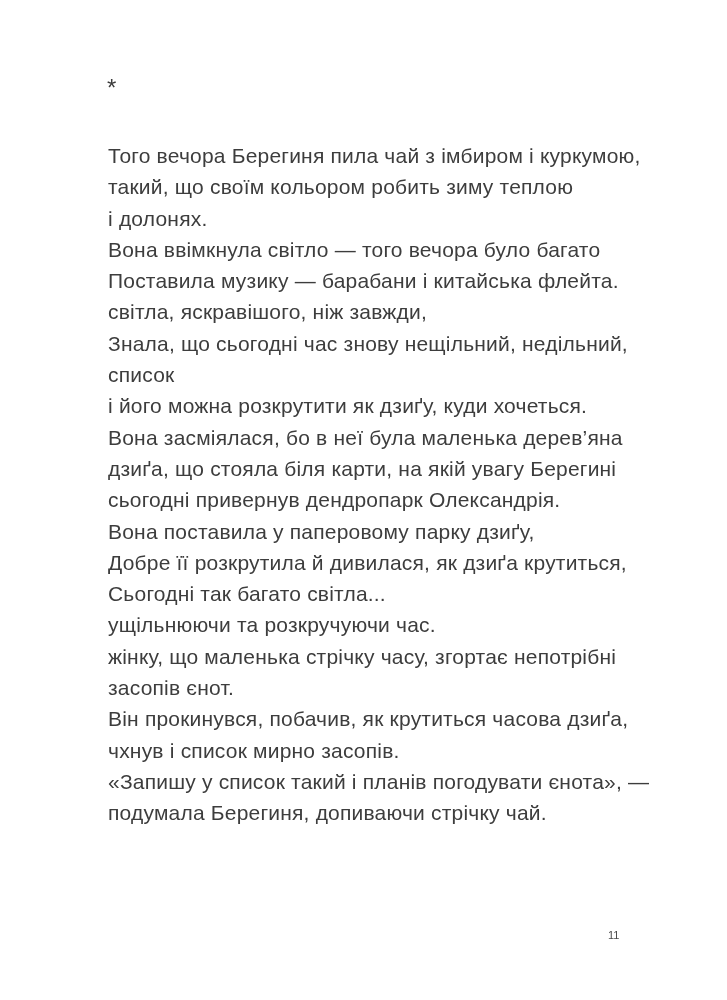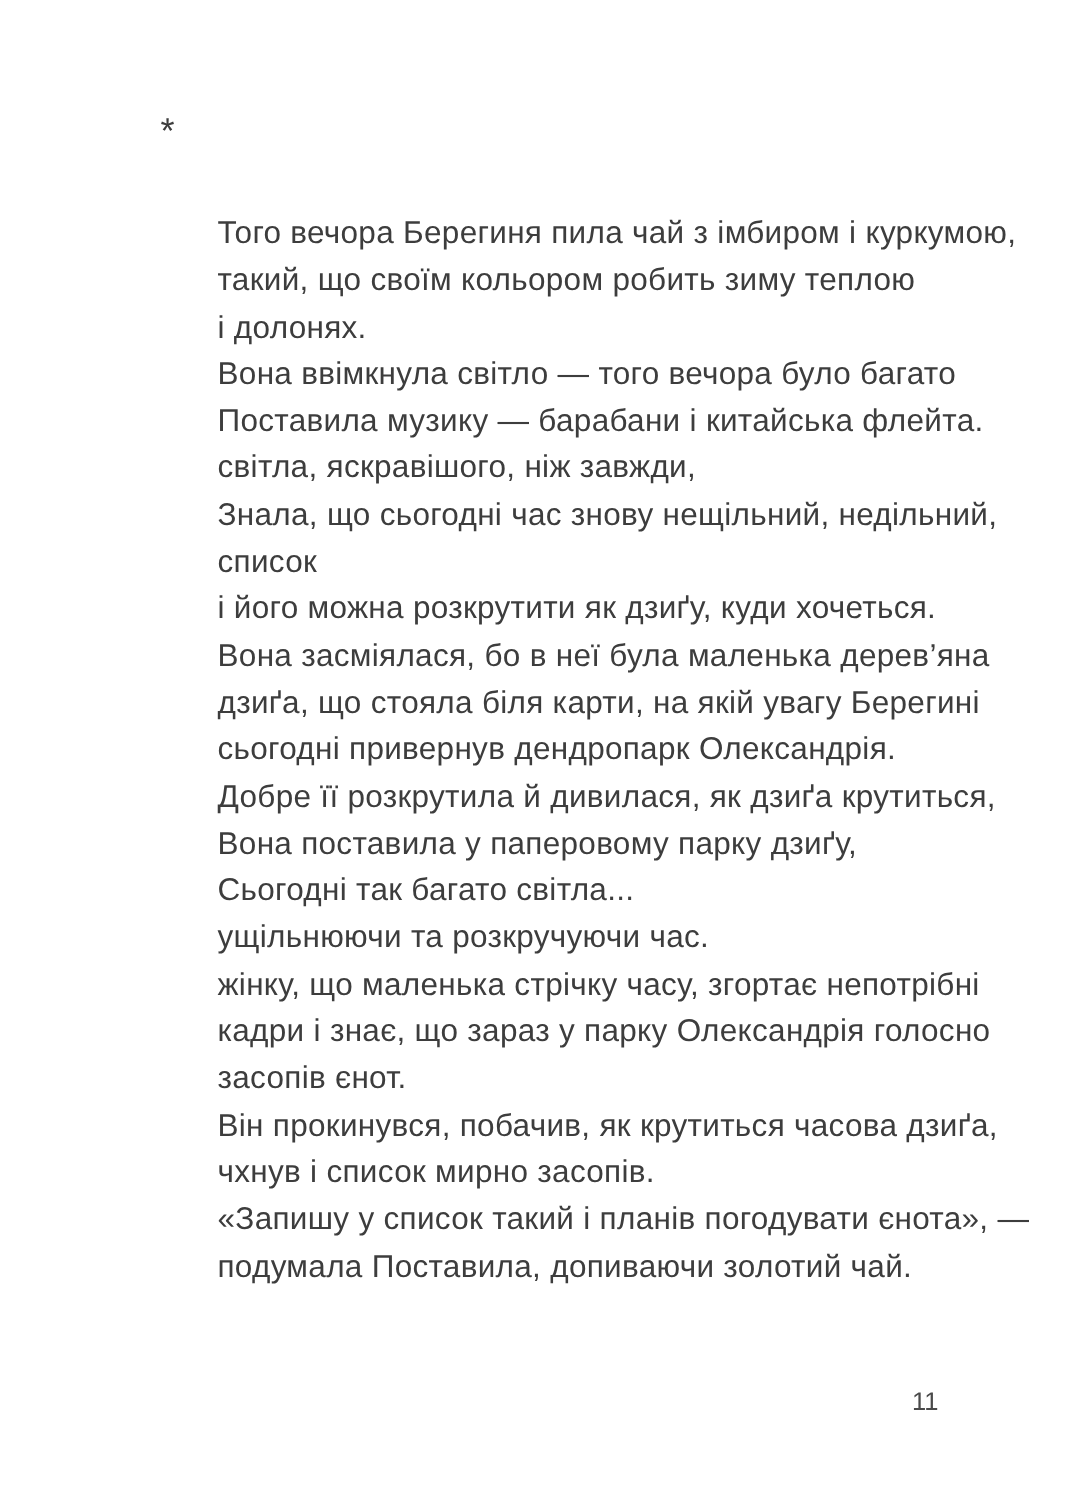--- a/index.html
+++ b/index.html
@@ -29,27 +29,26 @@
       left: 108px;
       top: 140px;
       width: 560px;
     }
     .text-line {
       font-size: 21px;
       line-height: 31.3px;
       letter-spacing: 0.2px;
       white-space: nowrap;
       color: #3d3d3d;
-      margin-left: 37px;
     }
     .page-number {
       position: absolute;
       left: 608px;
       top: 924px;
-      font-size: 17px;
+      font-size: 11px;
       line-height: 22px;
       color: #4a4a4a;
     }
   </style>
 </head>
 <body>
 
 <div class="page">
 
   <div class="section-marker">*</div>
@@ -60,28 +59,27 @@
     <div class="text-line">і долонях.</div>
     <div class="text-line">Вона ввімкнула світло — того вечора було багато</div>
     <div class="text-line">Поставила музику — барабани і китайська флейта.</div>
     <div class="text-line">світла, яскравішого, ніж завжди,</div>
     <div class="text-line">Знала, що сьогодні час знову нещільний, недільний,</div>
     <div class="text-line">список</div>
     <div class="text-line">і його можна розкрутити як дзиґу, куди хочеться.</div>
     <div class="text-line">Вона засміялася, бо в неї була маленька дерев’яна</div>
     <div class="text-line">дзиґа, що стояла біля карти, на якій увагу Берегині</div>
     <div class="text-line">сьогодні привернув дендропарк Олександрія.</div>
+    <div class="text-line">Вона поставила у паперовому парку дзиґу,</div>
     <div class="text-line">Добре її розкрутила й дивилася, як дзиґа крутиться,</div>
-    <div class="text-line">Вона поставила у паперовому парку дзиґу,</div>
     <div class="text-line">Сьогодні так багато світла...</div>
     <div class="text-line">ущільнюючи та розкручуючи час.</div>
     <div class="text-line">жінку, що маленька стрічку часу, згортає непотрібні</div>
-    <div class="text-line">кадри і знає, що зараз у парку Олександрія голосно</div>
     <div class="text-line">засопів єнот.</div>
     <div class="text-line">Він прокинувся, побачив, як крутиться часова дзиґа,</div>
     <div class="text-line">чхнув і список мирно засопів.</div>
     <div class="text-line">«Запишу у список такий і планів погодувати єнота», —</div>
-    <div class="text-line">подумала Поставила, допиваючи золотий чай.</div>
+    <div class="text-line">подумала Берегиня, допиваючи стрічку чай.</div>
   </div>
 
   <div class="page-number">11</div>
 
 </div>
 
 </body></html>

